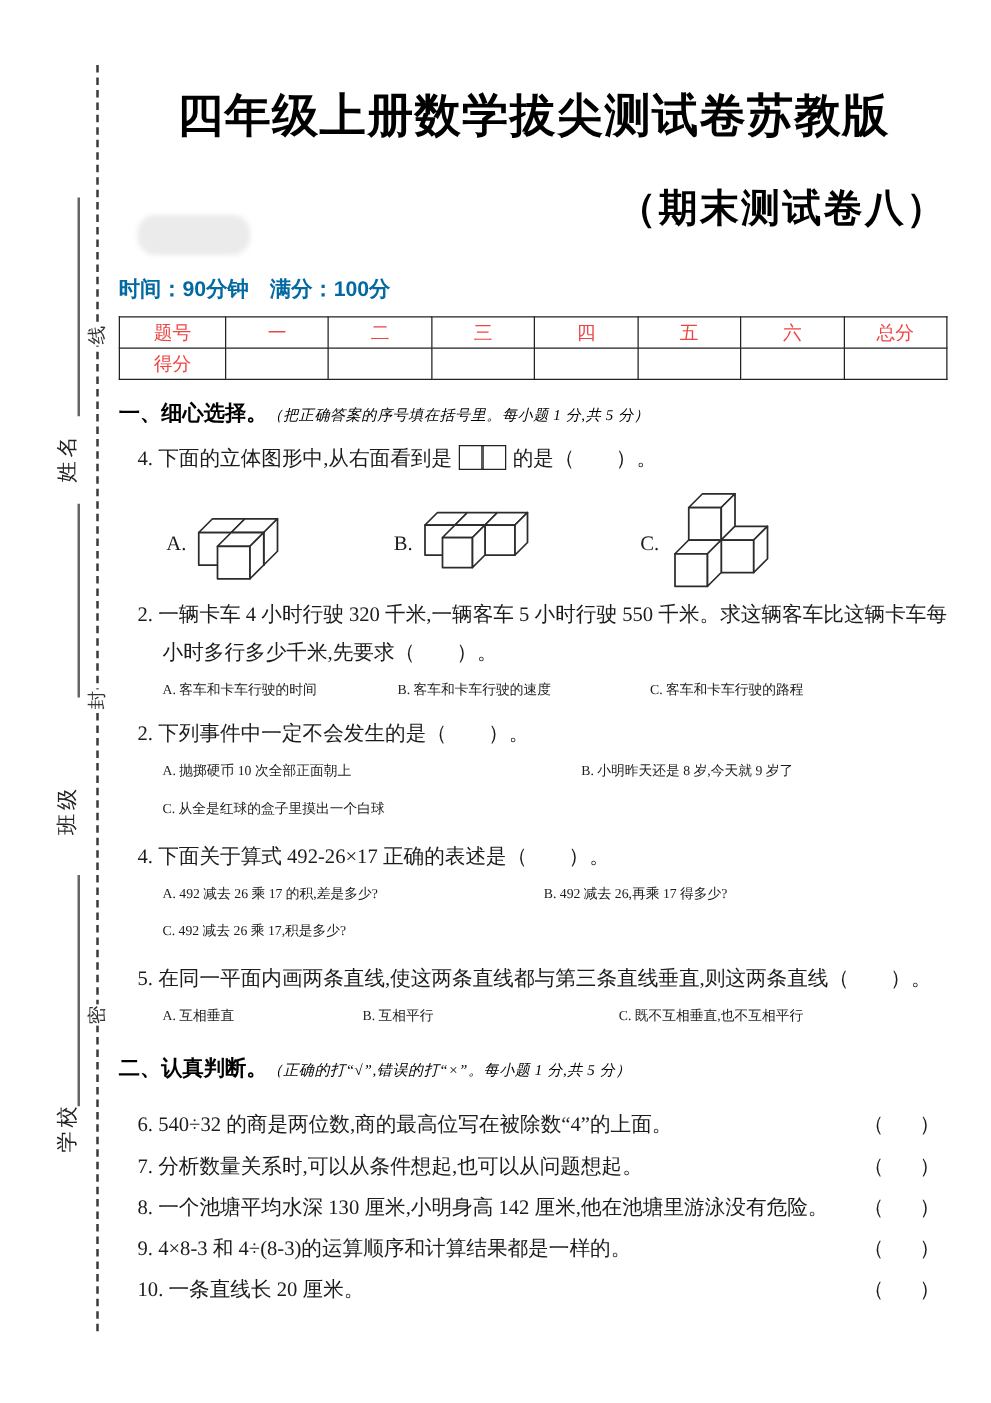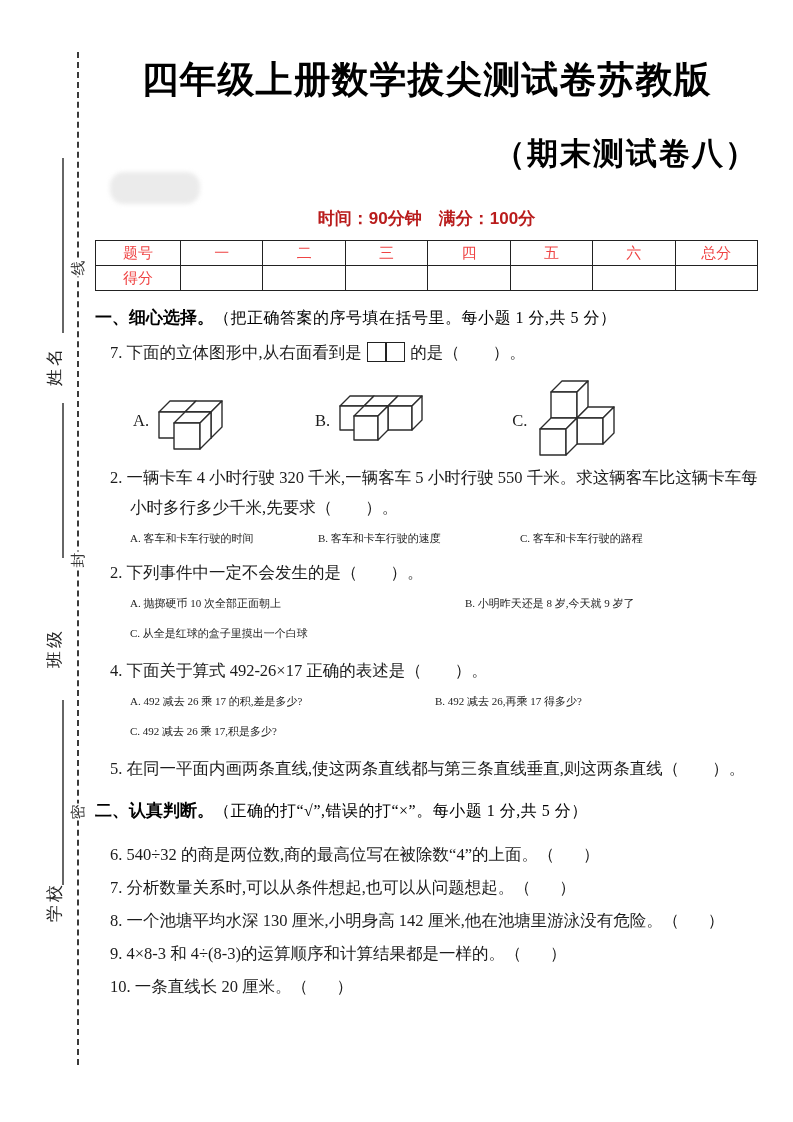--- a/index.html
+++ b/index.html
@@ -14,59 +14,59 @@
     border-left:2px dashed #3a3a3a; }
   .seal-char { position:absolute; left:78px; transform:translate(-50%,-50%) rotate(-90deg);
     background:#ffffff; font-size:15px; padding:3px 1px; color:#333; }
   .side-line { position:absolute; left:62px; width:0; border-left:2px solid #666; }
   .line-name   { top:158px; height:175px; }
   .line-class  { top:403px; height:155px; }
   .line-school { top:700px; height:185px; }
   .side-label { position:absolute; left:54px; transform:translate(-50%,-50%) rotate(-90deg);
     white-space:nowrap; font-size:17px; letter-spacing:3px; color:#222; }
   
-  .content { position:absolute; left:95px; top:42px; width:663px; }
+  .content { position:absolute; left:95px; top:55px; width:663px; }
   .title { margin-top:14px; text-align:center; font-family:"Liberation Sans", sans-serif;
     font-weight:bold; font-size:37px; line-height:48px; letter-spacing:1px; color:#000; }
   .subtitle { margin-top:30px; text-align:right; font-family:"Liberation Sans", sans-serif;
     font-weight:bold; font-size:31px; line-height:40px; letter-spacing:2px; color:#000; }
   .smudge { position:absolute; left:110px; top:172px; width:90px; height:32px;
     background:#ebebeb; border-radius:14px; filter:blur(2px); }
-  .meta { margin-top:34px; text-align:center; font-family:"Liberation Sans", sans-serif;
-    font-weight:bold; font-size:17px; line-height:22px; color:#b91c1c; }
+  .meta { margin-top:34px; text-align:left; font-family:"Liberation Sans", sans-serif;
+    font-weight:bold; font-size:17px; line-height:22px; color:#0369a1; }
   
   table.score { width:100%; border-collapse:collapse; margin-top:10px; table-layout:fixed; }
   table.score td { border:1.5px solid #222; height:24px; text-align:center;
     font-size:15px; padding:0; color:#ef4444; }
   table.score col.c0 { width:85px; }
   
   .sec-head { margin-top:16px; font-family:"Liberation Sans", sans-serif;
     font-weight:bold; font-size:17px; line-height:22px; color:#000; }
   .sec-head .note { font-family:"Liberation Serif", serif; font-weight:normal;
-    font-size:16px; letter-spacing:0.5px;text-align:right; }
+    font-style:italic; font-size:12px; letter-spacing:0.5px;text-align:right; }
   .q { font-size:16.5px; line-height:30px; margin:0; padding-left:35px; text-indent:-20px; }
   .q.mt5 { margin-top:5px; } .q.mt8 { margin-top:8px; } .q.mt9 { margin-top:9px; }
   .opts { font-size:11px; line-height:30px; padding-left:35px; white-space:nowrap; }
   .opts span { display:inline-block; }
   .w188 { width:188px; } .w202 { width:202px; } .w335 { width:335px; }
   .w305 { width:305px; } .w160 { width:160px; } .w205 { width:205px; }
   
   .twobox { display:inline-block; vertical-align:-4px; margin:0 5px; text-indent:0; font-size:0; }
   .twobox .cell { display:inline-block; width:18px; height:18px; border:1.5px solid #222; }
   .twobox .cell + .cell { margin-left:-1.5px; }
   
   .figrow { display:flex; align-items:center; margin-top:2px; height:84px; }
   .fig { display:flex; align-items:center; }
   .fig .flabel { font-size:16.5px; margin-right:4px; }
   .figA { margin-left:38px; } .figB { margin-left:52px; } .figC { margin-left:58px; }
   .fig svg { display:block; }
   .fig polygon, .fig rect { fill:#ffffff; stroke:#2c2c2c; stroke-width:1.4; stroke-linejoin:round; }
   
   .judge { margin-top:16px; }
-  .judge-item { display:flex; justify-content:flex-start; align-items:baseline;
+  .judge-item { display:flex; justify-content:space-between; align-items:baseline;
     font-size:16.5px; line-height:33px; padding-left:15px; }
   .judge-item .jans { letter-spacing:6px; padding-right:0; }
 </style>
 </head>
 <body>
 
 <div>
 
   <div class="seal-dash"></div>
   <span class="seal-char" style="top:268px">线</span>
@@ -121,21 +121,21 @@
         <td></td>
       </tr>
     </tbody>
       </table>
 
     <div class="sec-head">
       <span>一、细心选择。</span><span class="note">（把正确答案的序号填在括号里。每小题 1 分,共 5 分）</span>
     </div>
 
     <p class="q mt9">
-      <span>7. 下面的立体图形中,从右面看到是</span><span class="twobox"><span class="cell"></span><span class="cell"></span></span><span>的是（　　）。</span>
+      <span>4. 下面的立体图形中,从右面看到是</span><span class="twobox"><span class="cell"></span><span class="cell"></span></span><span>的是（　　）。</span>
     </p>
 
     <div class="figrow">
       <div class="fig figA">
         <span class="flabel">A.</span>
         <svg width="110" height="66" viewBox="0 0 110 66">
           <polygon points="6,24 17,13 43,13 32,24"></polygon>
           <polygon points="32,24 43,13 69,13 58,24"></polygon>
           <rect x="6" y="24" width="26" height="26"></rect>
           <rect x="32" y="24" width="26" height="26"></rect>
@@ -191,20 +191,23 @@
 
     <p class="q mt8">4. 下面关于算式 492-26×17 正确的表述是（　　）。</p>
     <div class="opts">
       <span class="w305">A. 492 减去 26 乘 17 的积,差是多少?</span><span>B. 492 减去 26,再乘 17 得多少?</span>
     </div>
     <div class="opts">
       <span>C. 492 减去 26 乘 17,积是多少?</span>
     </div>
 
     <p class="q mt8">5. 在同一平面内画两条直线,使这两条直线都与第三条直线垂直,则这两条直线（　　）。</p>
+    <div class="opts">
+      <span class="w160">A. 互相垂直</span><span class="w205">B. 互相平行</span><span>C. 既不互相垂直,也不互相平行</span>
+    </div>
 
     <div class="sec-head">
       <span>二、认真判断。</span><span class="note">（正确的打“√”,错误的打“×”。每小题 1 分,共 5 分）</span>
     </div>
 
     <div class="judge">
       <div class="judge-item">
         <span class="jt">6. 540÷32 的商是两位数,商的最高位写在被除数“4”的上面。</span>
         <span class="jans">（　）</span>
       </div>

